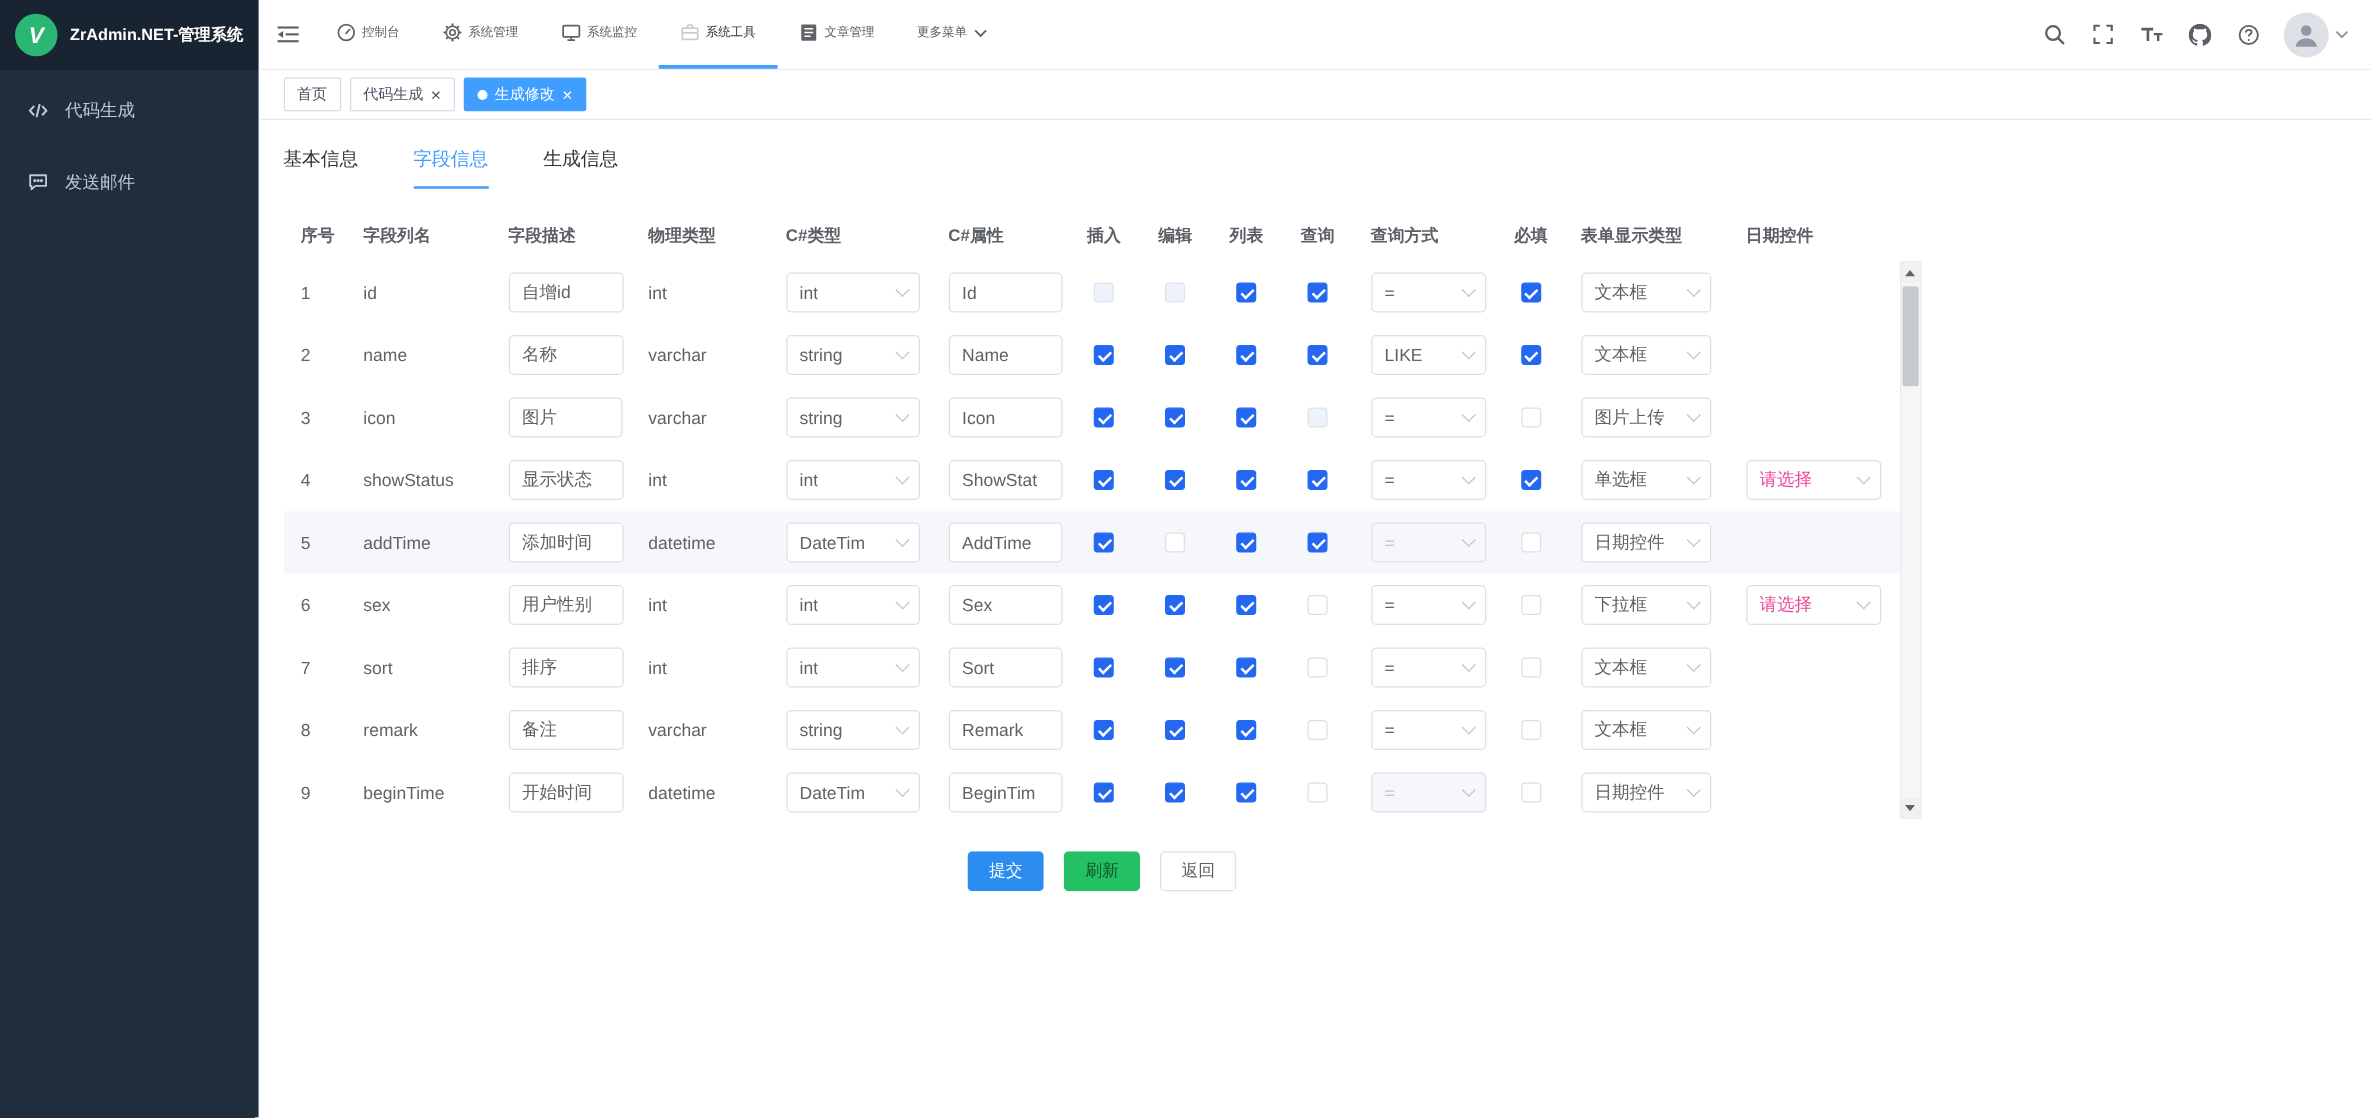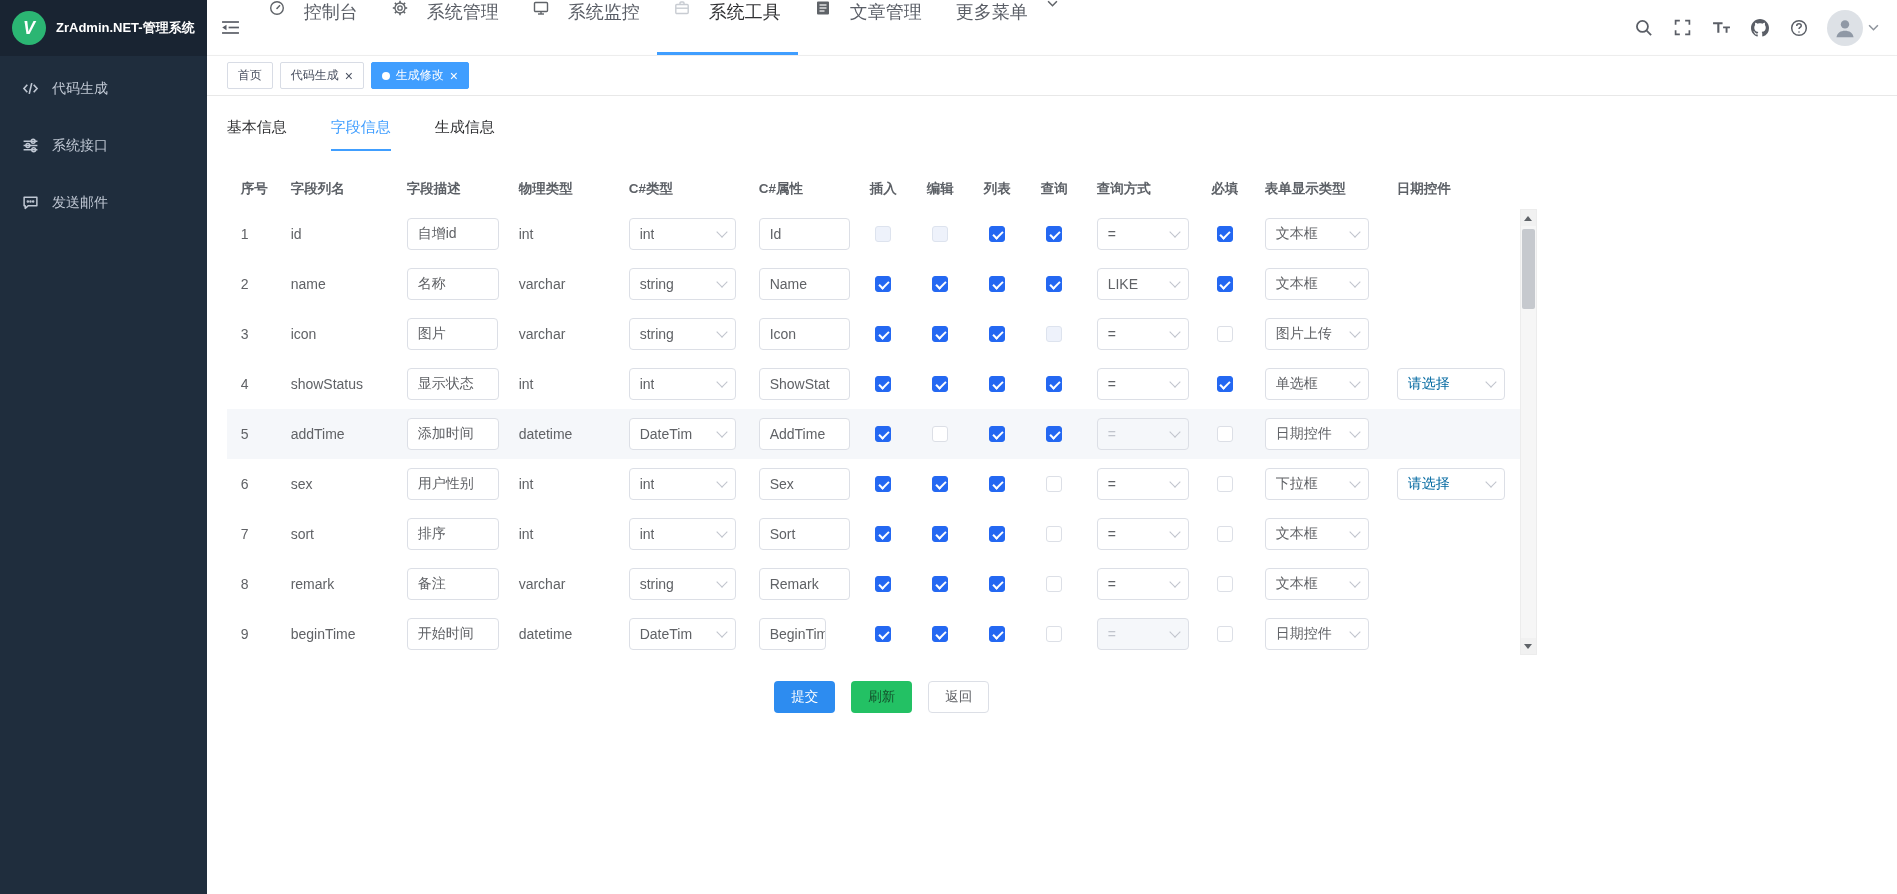--- a/index.html
+++ b/index.html
@@ -14,21 +14,21 @@
 .logo-badge{width:34px;height:34px;border-radius:50%;background:var(--logo);color:#fff;font-weight:bold;font-style:italic;font-size:18px;display:flex;align-items:center;justify-content:center;flex:0 0 auto}
 .logo-title{color:#fff;font-size:13px;font-weight:bold;white-space:nowrap}
 .side-menu{padding-top:4px}
 .side-item{height:57px;display:flex;align-items:center;gap:13px;padding-left:22px;color:#c0c8d4;font-size:14px;cursor:pointer}
 .side-item .icon{color:#c0c8d4;display:flex}
 
 .main{flex:1;display:flex;flex-direction:column;min-width:0;height:894px}
 .topnav{height:56px;flex:0 0 56px;display:flex;align-items:stretch;border-bottom:1px solid #f0f0f0;padding:0 18px 0 14px;background:#fff}
 .fold{align-self:center;color:#5a5e66;cursor:pointer;display:flex;margin-right:12px}
 .nav-items{display:flex}
-.nav-item{display:flex;align-items:flex-start;gap:19px;padding:0 17px;font-size:18px;color:#5a5e66;cursor:pointer;border-bottom:3px solid transparent}
+.nav-item{display:flex;align-items:center;gap:5px;padding:0 17px;font-size:10px;color:#5a5e66;cursor:pointer;border-bottom:3px solid transparent}
 .nav-item .icon{display:flex;color:#5f6368}
 .nav-item.active{border-bottom-color:var(--accent);color:#303133}
 .nav-item.active .icon{color:#c8ccd2}
 .caret{color:#8d939b;display:flex}
 .nav-tools{margin-left:auto;display:flex;align-items:center;gap:9px;color:#5a5e66}
 .icon-btn{width:30px;height:30px;display:flex;align-items:center;justify-content:center;cursor:pointer;color:#5a5e66}
 .avatar-wrap{display:flex;align-items:center;gap:5px;margin-left:4px;cursor:pointer}
 .avatar{width:36px;height:36px;border-radius:50%;background:#dde1e6;display:flex;align-items:center;justify-content:center;overflow:hidden}
 
 .tabbar{height:40px;flex:0 0 40px;display:flex;align-items:center;gap:7px;padding-left:20px;background:#fff;border-bottom:1px solid #e8e8e8;box-shadow:0 1px 3px rgba(0,0,0,.08)}
@@ -50,21 +50,21 @@
 .th{font-size:13.5px;font-weight:bold;color:#5c6066}
 .t-body{height:446px;overflow:hidden}
 .t-row{display:flex;height:50px}
 .t-row.hover{background:#f5f7fa}
 .td{font-size:14px;color:#606266}
 .inp{height:32px;border:1px solid #dcdfe6;border-radius:4px;background:#fff;display:inline-flex;align-items:center;padding:0 10px;font-size:14px;color:#606266;white-space:nowrap;overflow:hidden;cursor:text}
 .sel{height:32px;border:1px solid #dcdfe6;border-radius:4px;background:#fff;display:inline-flex;align-items:center;justify-content:space-between;padding:0 9px 0 10px;font-size:14px;color:#606266;white-space:nowrap;overflow:hidden;cursor:pointer}
 .sel-text{overflow:hidden;white-space:nowrap}
 .sel-arrow{width:8px;height:8px;border-right:1.5px solid #c0c4cc;border-bottom:1.5px solid #c0c4cc;transform:rotate(45deg);flex:0 0 auto;margin-left:6px;margin-top:-4px}
 .sel.dis{background:#f5f7fa;color:#c0c4cc;cursor:not-allowed}
-.sel.ph .sel-text{color:#0369a1}
+.sel.ph .sel-text{color:#ec4899}
 .cb{width:16px;height:16px;border:1px solid #dcdfe6;border-radius:3px;background:#fff;position:relative;display:inline-block;cursor:pointer}
 .cb.on{background:var(--cb);border-color:var(--cb)}
 .cb.on::after{content:"";position:absolute;left:4.5px;top:1.5px;width:4px;height:8px;border:2px solid #fff;border-top:0;border-left:0;transform:rotate(45deg)}
 .cb.dis{background:#eef2fb;border-color:#dde3ee;cursor:not-allowed}
 
 .vscrollbar{position:absolute;top:40px;right:0;width:17px;height:446px;background:#f6f6f6;border:1px solid #ececec}
 .sb-btn{position:absolute;left:0;width:15px;height:16px;background:#f1f1f1;display:flex;align-items:center;justify-content:center;cursor:pointer}
 .sb-btn.up{top:0}
 .sb-btn.down{bottom:0}
 .tri-up{width:0;height:0;border-left:4px solid transparent;border-right:4px solid transparent;border-bottom:5px solid #5f6368}
@@ -88,33 +88,20 @@
   <nav class="side-menu">
       <div class="side-item">
         <span class="icon">
           <svg viewBox="0 0 16 16" width="17" height="17" fill="none" stroke="currentColor" stroke-width="1.5">
             <polyline points="5,4.5 1.8,8 5,11.5"></polyline>
             <polyline points="11,4.5 14.2,8 11,11.5"></polyline>
             <line x1="9.2" y1="3" x2="6.8" y2="13"></line>
           </svg>
         </span>
         <span>代码生成</span>
-      </div>
-      <div class="side-item">
-        <span class="icon">
-          <svg viewBox="0 0 16 16" width="17" height="17" fill="none" stroke="currentColor" stroke-width="1.4">
-            <line x1="1.5" y1="4" x2="14.5" y2="4"></line>
-            <circle cx="10.5" cy="4" r="1.8"></circle>
-            <line x1="1.5" y1="8" x2="14.5" y2="8"></line>
-            <circle cx="5.5" cy="8" r="1.8"></circle>
-            <line x1="1.5" y1="12" x2="14.5" y2="12"></line>
-            <circle cx="11" cy="12" r="1.8"></circle>
-          </svg>
-        </span>
-        <span>系统接口</span>
       </div>
       <div class="side-item">
         <span class="icon">
           <svg viewBox="0 0 16 16" width="17" height="17" fill="none" stroke="currentColor" stroke-width="1.4">
             <path d="M2 3h12v8H6l-3 2.5V11H2z" stroke-linejoin="round"></path>
             <circle cx="5.5" cy="7" r="0.5" fill="currentColor"></circle>
             <circle cx="8" cy="7" r="0.5" fill="currentColor"></circle>
             <circle cx="10.5" cy="7" r="0.5" fill="currentColor"></circle>
           </svg>
         </span>
@@ -671,21 +658,21 @@
               <span class="inp" style="width:92px">开始时间</span>
             </div>
             <div class="c td" style="width:110px">datetime</div>
             <div class="c" style="width:130px">
               <span class="sel" style="width:107px">
                 <span class="sel-text">DateTim</span>
                 <span class="sel-arrow"></span>
               </span>
             </div>
             <div class="c" style="width:110px">
-              <span class="inp" style="width:67px">BeginTim</span>
+              <span class="inp" style="width:91px">BeginTim</span>
             </div>
             <div class="c center" style="width:57px">
               <span class="cb on"></span>
             </div>
             <div class="c center" style="width:57px">
               <span class="cb on"></span>
             </div>
             <div class="c center" style="width:57px">
               <span class="cb on"></span>
             </div>

